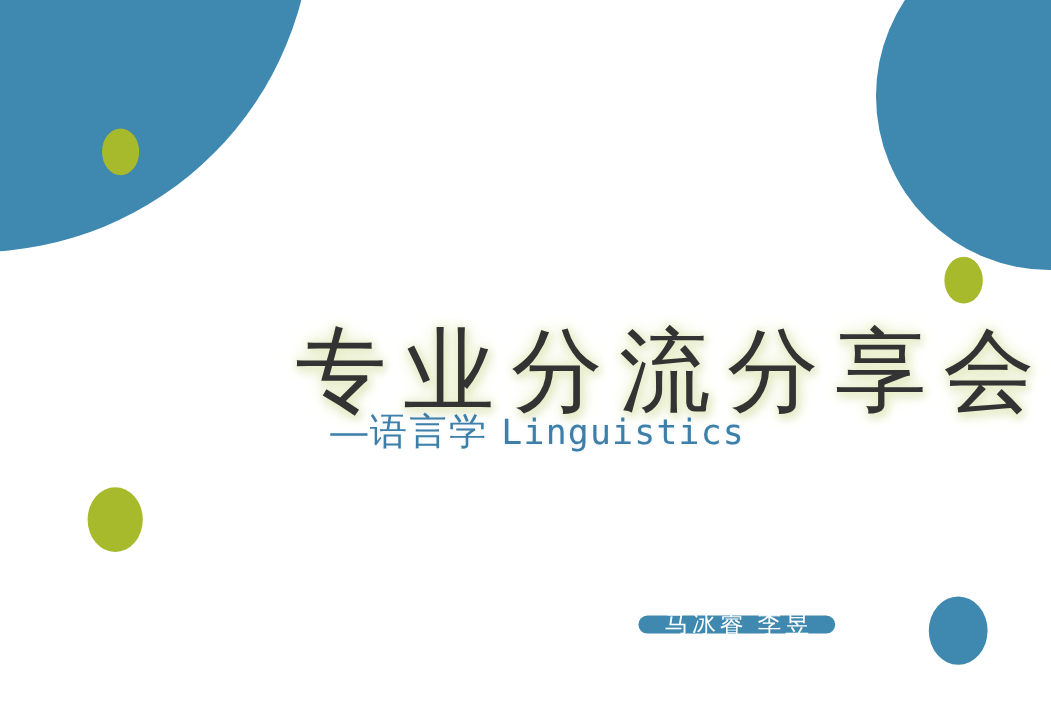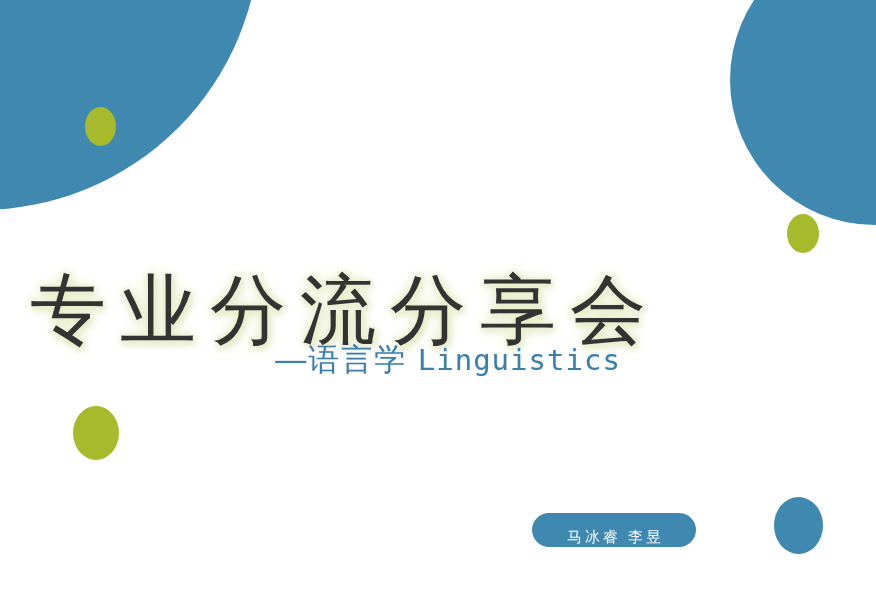--- a/index.html
+++ b/index.html
@@ -79,21 +79,21 @@
   .content {
     position: absolute;
     inset: 0;
   }
 
   .main-title {
     position: absolute;
     left: 0;
     right: 0;
     top: 216px;
-    text-align: left;
+    text-align: right;
     font-family: "Liberation Sans", "DejaVu Sans", sans-serif;
     font-size: 76px;
     line-height: 86px;
     font-weight: 400;
     letter-spacing: 14px;
     
     padding-left: 30px;
     color: #333333;
     white-space: nowrap;
     text-shadow:
@@ -122,28 +122,28 @@
     font-size: 29px;
     letter-spacing: 1px;
   }
 
   
   .presenter-badge {
     position: absolute;
     left: 532px;
     top: 513px;
     width: 164px;
-    height: 34px;
+    height: 15px;
     border-radius: 17px;
     background: #3f88b0;
     color: #ffffff;
     display: flex;
-    align-items: flex-end;
+    align-items: center;
     justify-content: center;
-    font-size: 15px;
+    font-size: 20px;
     letter-spacing: 3px;
     padding-left: 3px;
     box-sizing: border-box;
     white-space: nowrap;
   }
 </style>
 </head>
 <body>
 
 <div id="slide">

